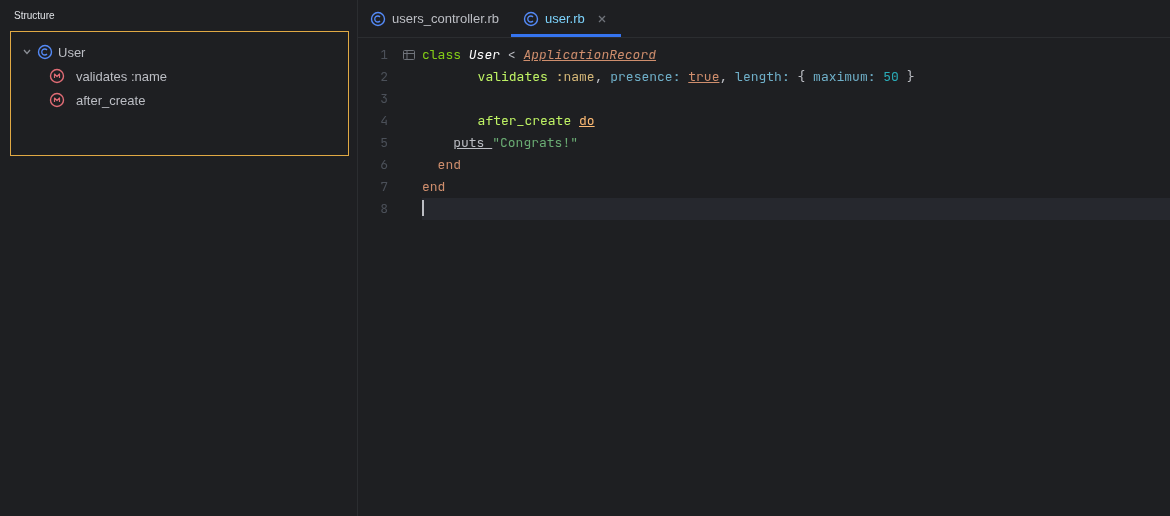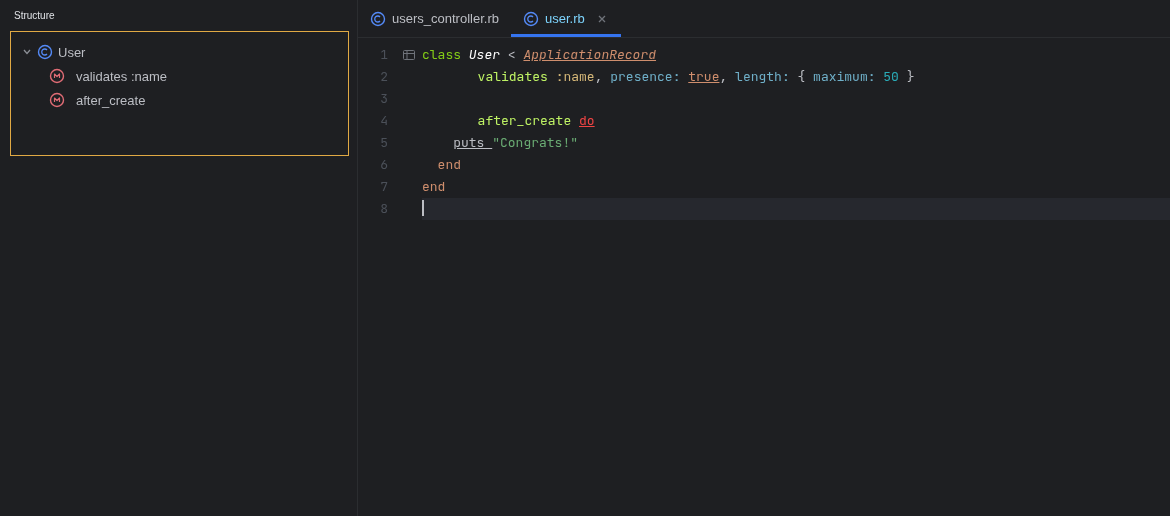--- a/index.html
+++ b/index.html
@@ -183,21 +183,21 @@
     
     .kw { color: #84cc16; }
     .cls { color: #ffffff; font-style: italic; }
     .const { color: #cf8e6d; font-style: italic; text-decoration: underline; }
     .sym { color: #d5b778; }
     .key { color: #6fafc8; }
     .bool { color: #cf8e6d; text-decoration: underline; }
     .num { color: #2aacb8; }
     .str { color: #6aab73; }
     .method { color: #bef264; margin-left: 40px; }
-    .do { color: #ef4444; text-decoration: underline; }
+    .do { color: #fdba74; text-decoration: underline; }
     .end { color: #cf8e6d; }
     .punct { color: #bcbec4; }
     .ident { color: #bcbec4; text-decoration: underline; }
     
   </style>
 </head>
 <body>
 
 <div class="sidebar">
   <div class="sidebar-header">Structure</div>

